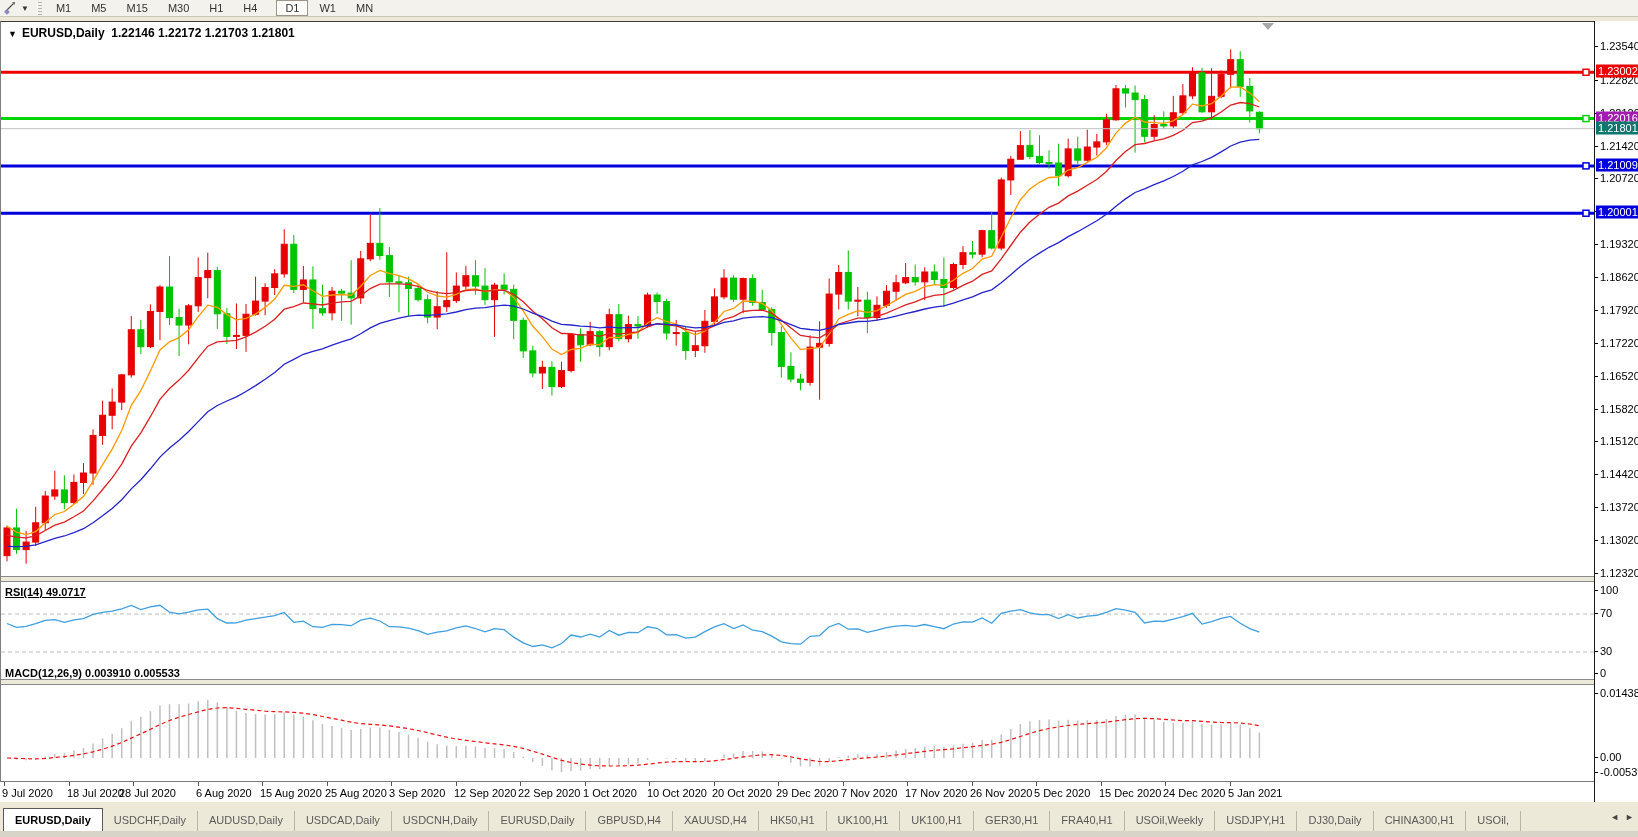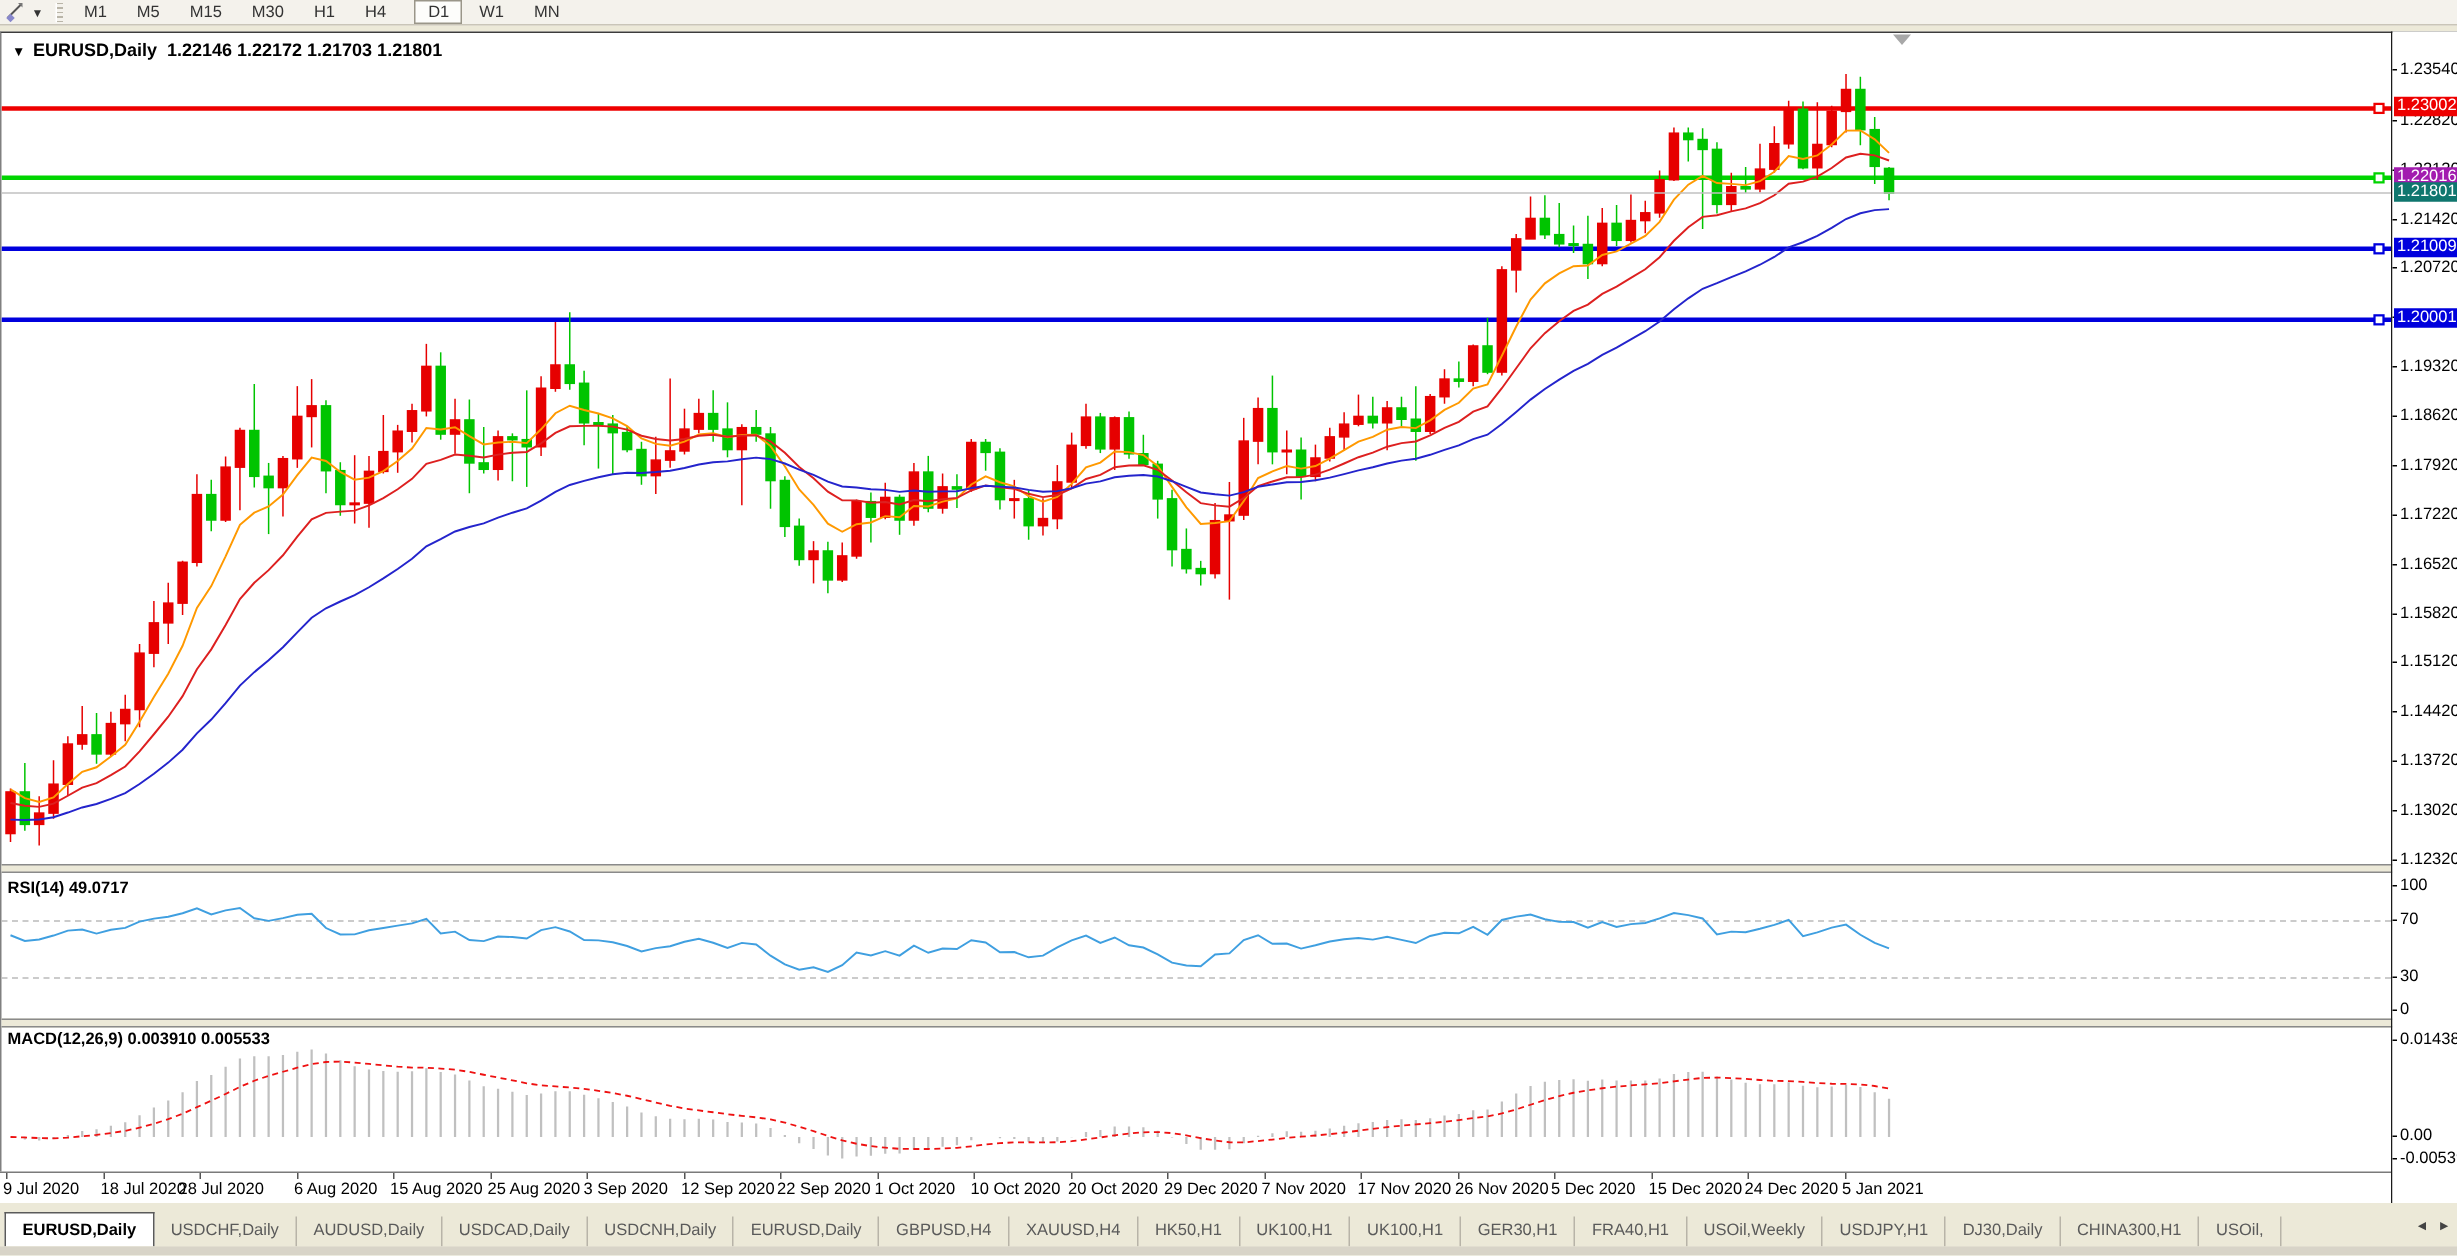--- a/index.html
+++ b/index.html
@@ -502,22 +502,22 @@
           <line x1="1248.8" y1="73" x2="1248.8" y2="43.14450736752144" stroke="#c0c0c0" stroke-width="1.5"></line>
           <line x1="1258.3600000000001" y1="73" x2="1258.3600000000001" y2="47.56498076210801" stroke="#c0c0c0" stroke-width="1.5"></line>
         </g>
         <polyline points="6,73.0 15.56,73.3 25.12,73.7 34.68,73.9 44.24,73.4 53.800000000000004,72.5 63.36,71.6 72.92,70.4 82.48,68.9 92.04,66.8 101.60000000000001,64.2 111.16000000000001,61.1 120.72,57.5 130.28,53.1 139.84,48.8 149.4,44.3 158.96,39.6 168.52,35.5 178.08,32.2 187.64000000000001,29.5 197.20000000000002,26.8 206.76000000000002,24.4 216.32000000000002,23.0 225.88000000000002,22.7 235.44,23.4 245,24.3 254.56,25.2 264.12,26.1 273.68,26.7 283.24,26.8 292.8,27.4 302.36,28.1 311.92,29.6 321.48,31.5 331.04,33.4 340.6,35.2 350.16,37.2 359.72,38.6 369.28000000000003,39.3 378.84000000000003,40.0 388.40000000000003,40.9 397.96000000000004,42.2 407.52000000000004,43.7 417.08000000000004,45.5 426.64000000000004,47.7 436.20000000000005,50.0 445.76000000000005,52.2 455.32000000000005,54.0 464.88,55.3 474.44,56.5 484,57.8 493.56,58.9 503.12,59.9 512.6800000000001,61.3 522.24,63.4 531.8000000000001,66.2 541.36,69.1 550.9200000000001,72.3 560.48,75.3 570.0400000000001,77.5 579.6,79.1 589.1600000000001,80.1 598.72,80.9 608.2800000000001,81.0 617.84,81.0 627.4,80.7 636.96,80.2 646.52,79.2 656.08,78.0 665.64,77.1 675.2,76.6 684.76,76.5 694.32,76.6 703.88,76.5 713.44,75.8 723,74.6 732.5600000000001,73.3 742.12,71.9 751.6800000000001,70.7 761.24,69.9 770.8000000000001,69.7 780.36,70.4 789.9200000000001,71.9 799.48,73.8 809.0400000000001,75.3 818.6,76.5 828.1600000000001,76.6 837.72,75.7 847.2800000000001,74.7 856.84,73.6 866.4000000000001,72.8 875.96,72.0 885.5200000000001,71.1 895.08,70.0 904.6400000000001,68.8 914.2,67.6 923.76,66.4 933.32,65.4 942.88,64.6 952.44,63.8 962,62.8 971.5600000000001,61.7 981.12,60.4 990.6800000000001,59.3 1000.24,57.3 1009.8000000000001,54.6 1019.36,51.5 1028.92,48.4 1038.48,45.7 1048.04,43.5 1057.6000000000001,41.9 1067.16,40.5 1076.72,39.4 1086.28,38.6 1095.8400000000001,37.9 1105.4,37.1 1114.96,35.9 1124.52,34.7 1134.0800000000002,33.6 1143.64,33.4 1153.2,33.7 1162.76,34.3 1172.3200000000002,35.0 1181.88,35.6 1191.44,35.7 1201,36.3 1210.5600000000002,37.0 1220.1200000000001,37.5 1229.68,37.6 1239.24,38.0 1248.8,39.0 1258.3600000000001,40.7 " fill="none" stroke="#ee1111" stroke-width="1.2" stroke-dasharray="4 3"></polyline>
       </svg>
   </div>
 
   <div id="chart-title">
     <span class="collapse">▼</span><span>EURUSD,Daily</span>&nbsp;&nbsp;<span>1.22146 1.22172 1.21703 1.21801</span>
   </div>
-  <div class="pane-label" style="top:586px;">RSI(14) 49.0717</div>
-  <div class="pane-label" style="top:687px;">MACD(12,26,9) 0.003910 0.005533</div>
+  <div class="pane-label" style="top:586px;text-decoration:underline;">RSI(14) 49.0717</div>
+  <div class="pane-label" style="top:667px;">MACD(12,26,9) 0.003910 0.005533</div>
 
   <div id="shift-marker" style="left:1262px; top:23px;"></div>
 
   <div id="axis-separator"></div>
   <div id="axis-col">
       <div class="tick-dash" style="top:25px"></div>
       <div class="tick-label" style="top:25px">1.23540</div>
       <div class="tick-dash" style="top:59px"></div>
       <div class="tick-label" style="top:59px">1.22820</div>
       <div class="tick-dash" style="top:92px"></div>

